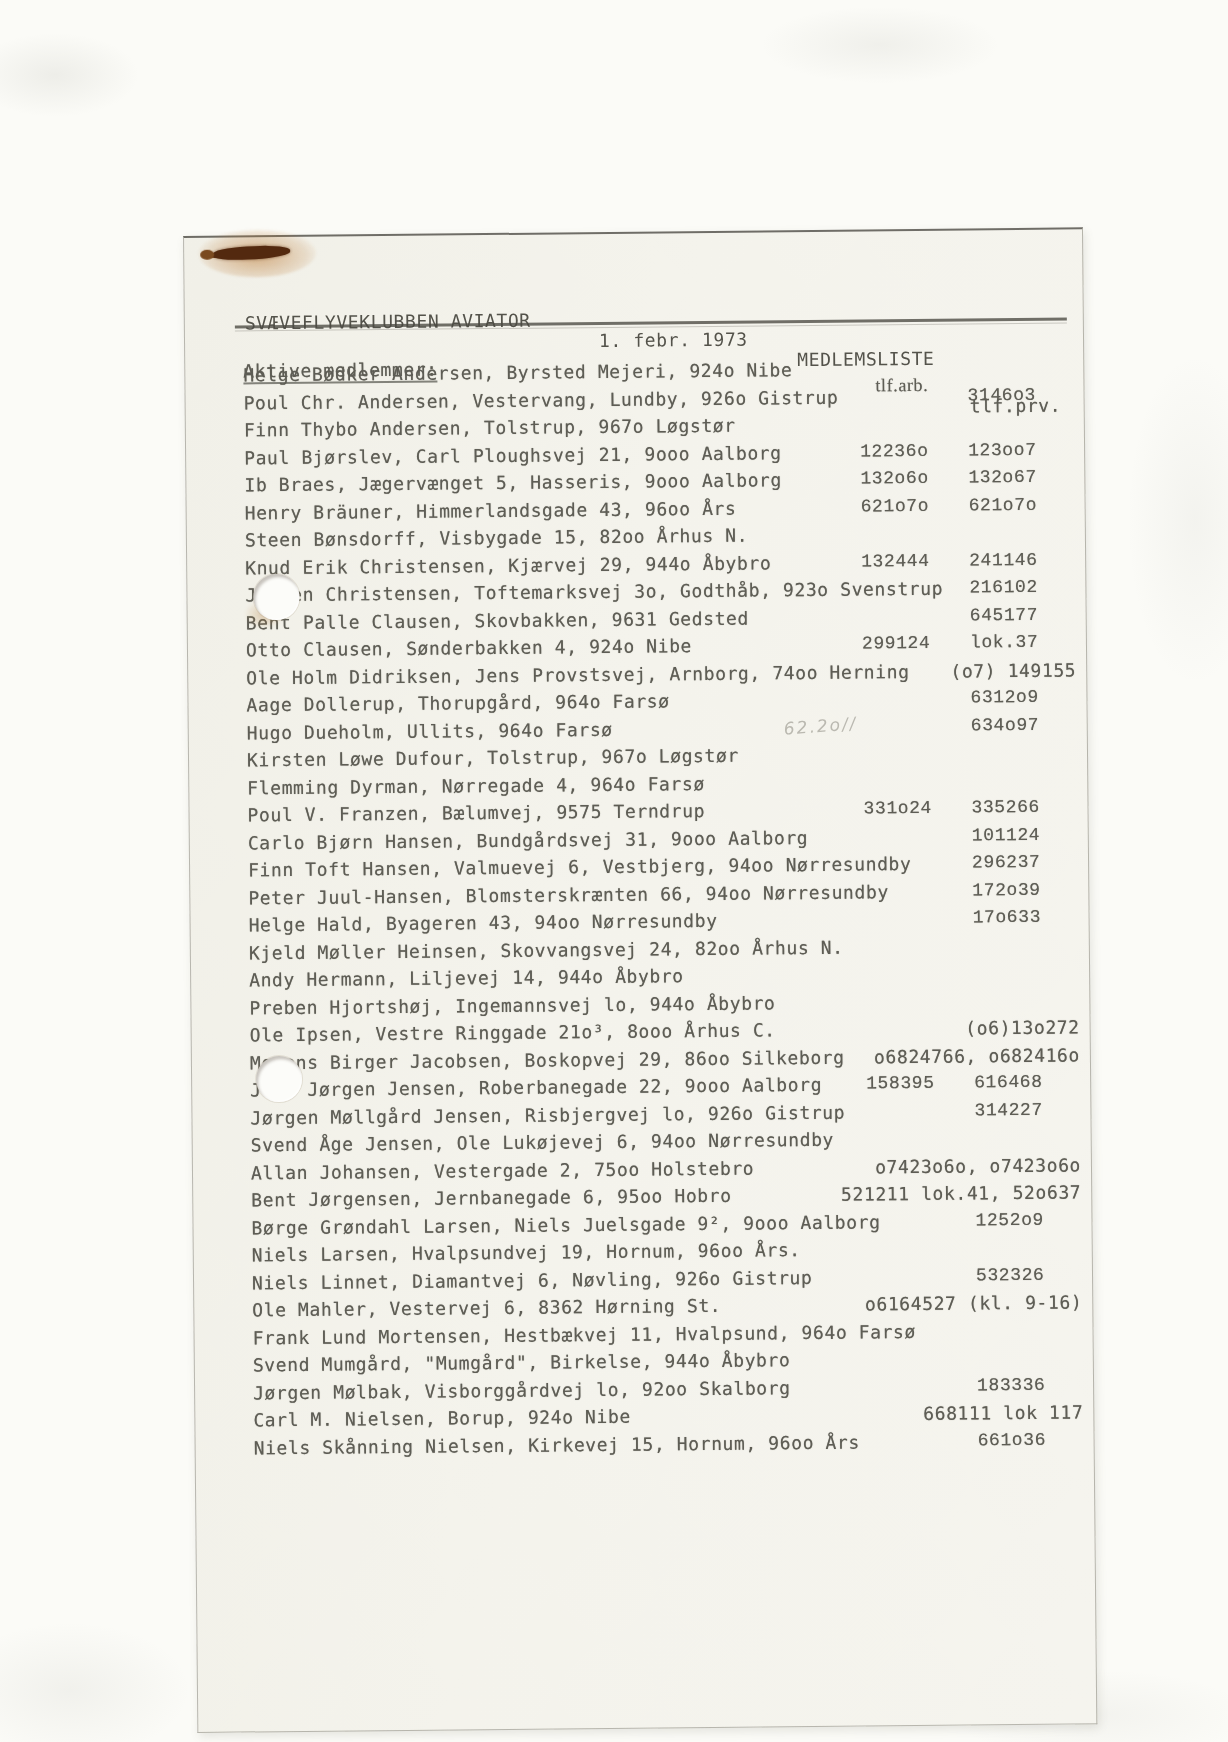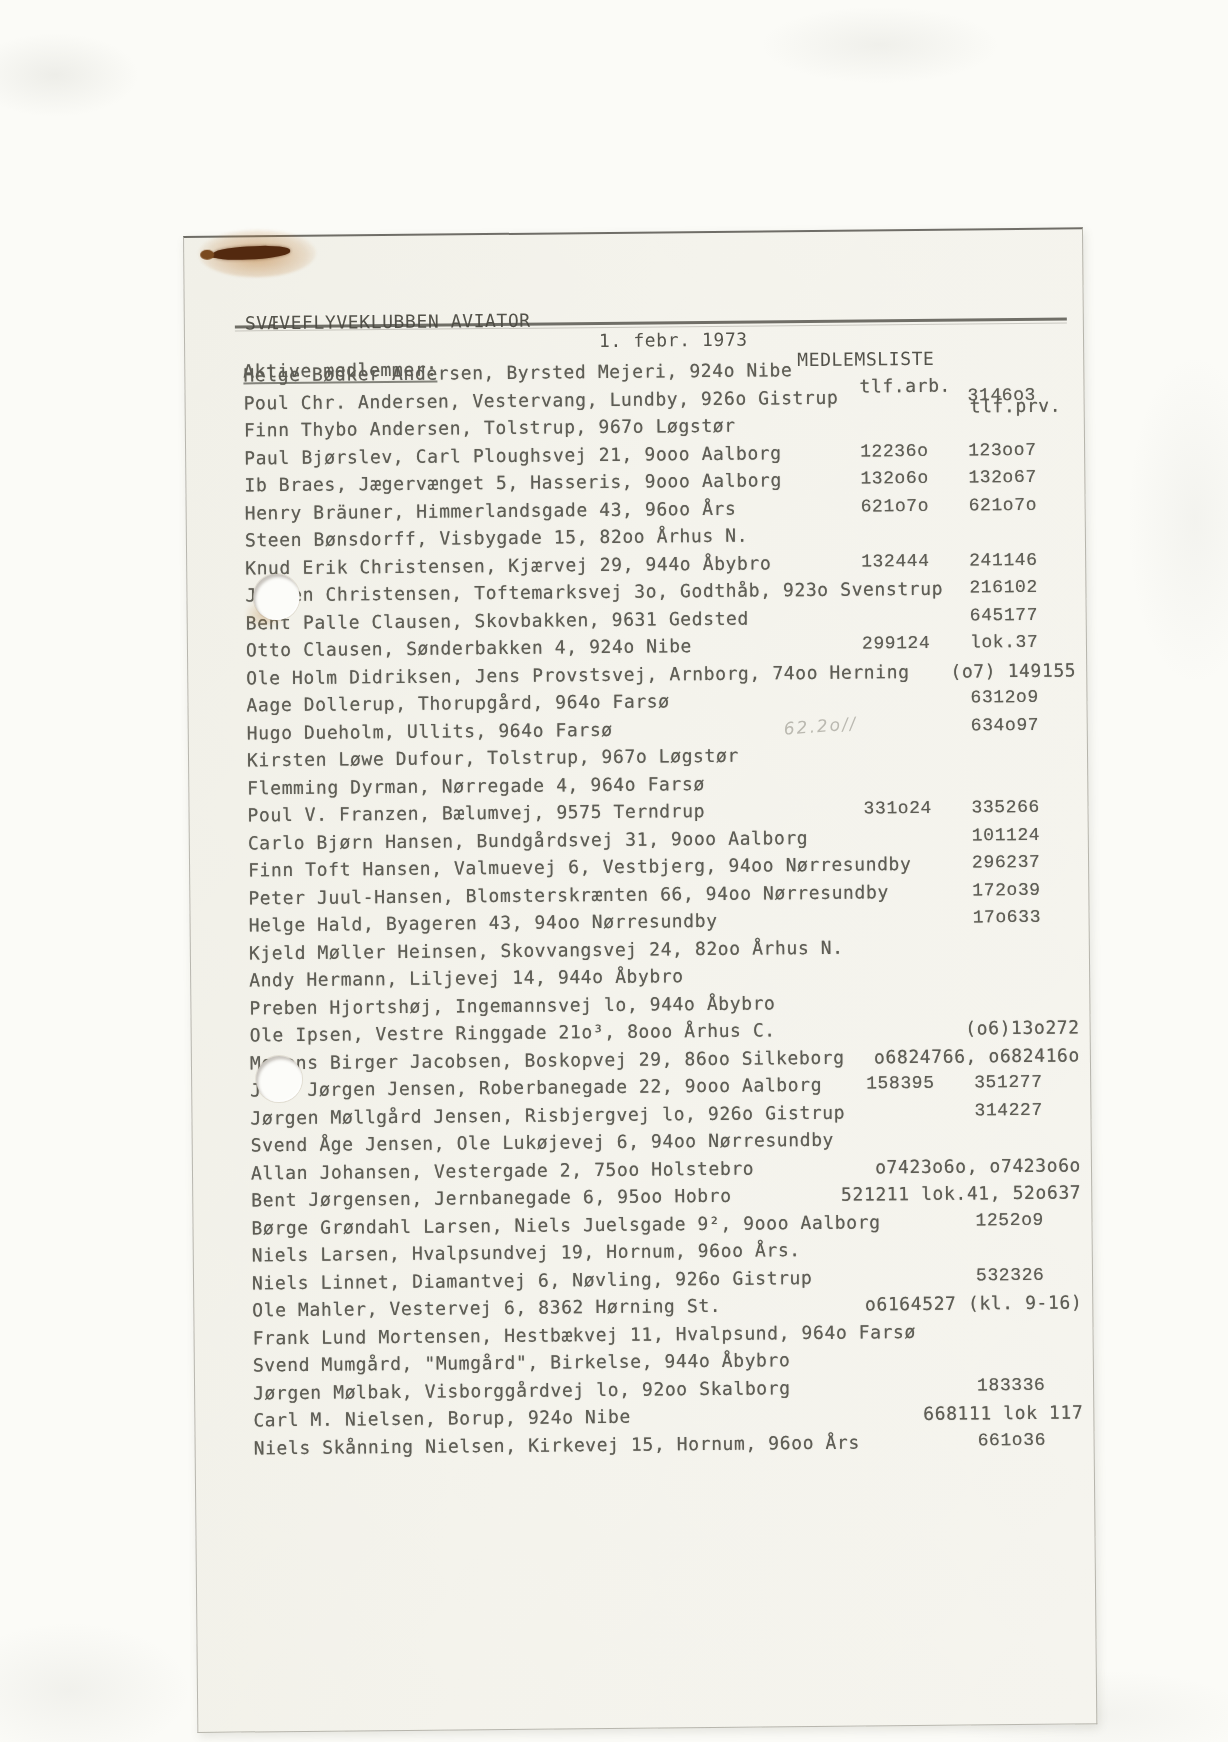--- a/index.html
+++ b/index.html
@@ -28,21 +28,21 @@
   .h-club  { position:absolute; left:2px; }
   .h-date  { position:absolute; left:356px; }
   .h-title { position:absolute; left:554px; }
   .rule { position:absolute; top:88px; left:50px; width:832px; height:0;
     border-top:3px solid rgba(74,73,65,0.78); filter:blur(0.3px); }
   .rule2 { position:absolute; top:93px; left:50px; width:832px; height:0;
     border-top:1px solid rgba(74,73,65,0.25); }
   .colhead { position:absolute; top:102px; left:58px; width:830px; height:26px;
     font-size:18px; letter-spacing:0.6px; white-space:pre; }
   .section { position:absolute; left:0; border-bottom:2px solid rgba(94,93,85,0.75); padding-bottom:1px; }
-  .arb-head { position:absolute; left:616px; }
+  .arb-head { position:absolute; left:632px;font-family:Liberation Serif, serif; }
   .prv-head { position:absolute; left:726px; }
   .rows { position:absolute; top:127px; left:58px; width:830px; font-size:18px;
     letter-spacing:0.6px; }
   .row { position:relative; height:27.5px; white-space:pre; }
   .row .name { position:absolute; left:0; top:0; }
   .row .arb  { position:absolute; left:616px; top:0;font-family:Liberation Mono, monospace; }
   .row .prv  { position:absolute; left:724px; top:0;font-family:Liberation Mono, monospace; }
   .row .wide { position:absolute; right:0; top:0; }
   .handnote { position:absolute; top:484px; left:595px; font-family:"DejaVu Sans",sans-serif;
     font-style:italic; font-size:17px; letter-spacing:2px; color:rgba(124,121,110,0.48);
@@ -266,21 +266,21 @@
   <div class="row">
     <span class="name">Mogens Birger Jacobsen, Boskopvej 29, 86oo Silkeborg</span>
     <span class="arb"></span>
     <span class="prv"></span>
     <span class="wide">o6824766, o682416o</span>
   </div>
 
   <div class="row">
     <span class="name">John Jørgen Jensen, Roberbanegade 22, 9ooo Aalborg</span>
     <span class="arb">158395</span>
-    <span class="prv">351277</span>
+    <span class="prv">616468</span>
     <span class="wide"></span>
   </div>
 
   <div class="row">
     <span class="name">Jørgen Møllgård Jensen, Risbjergvej lo, 926o Gistrup</span>
     <span class="arb"></span>
     <span class="prv">314227</span>
     <span class="wide"></span>
   </div>
 

